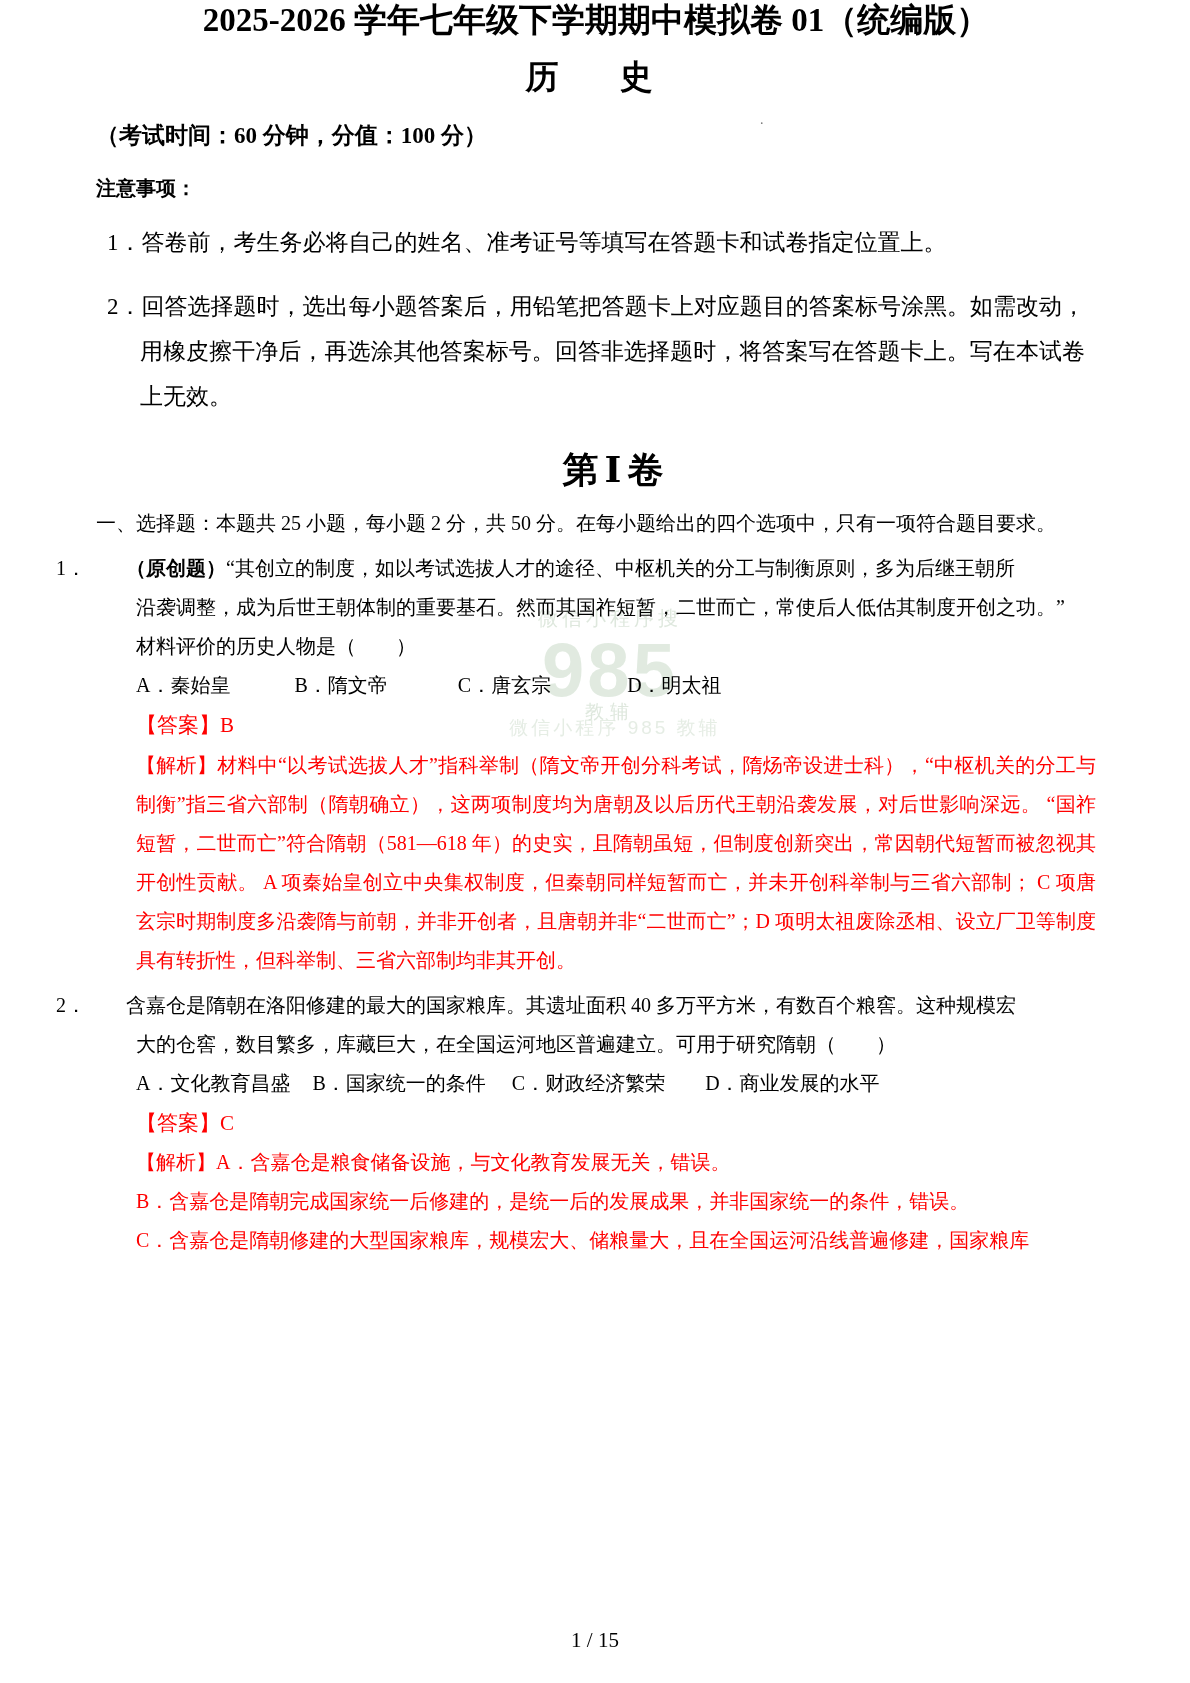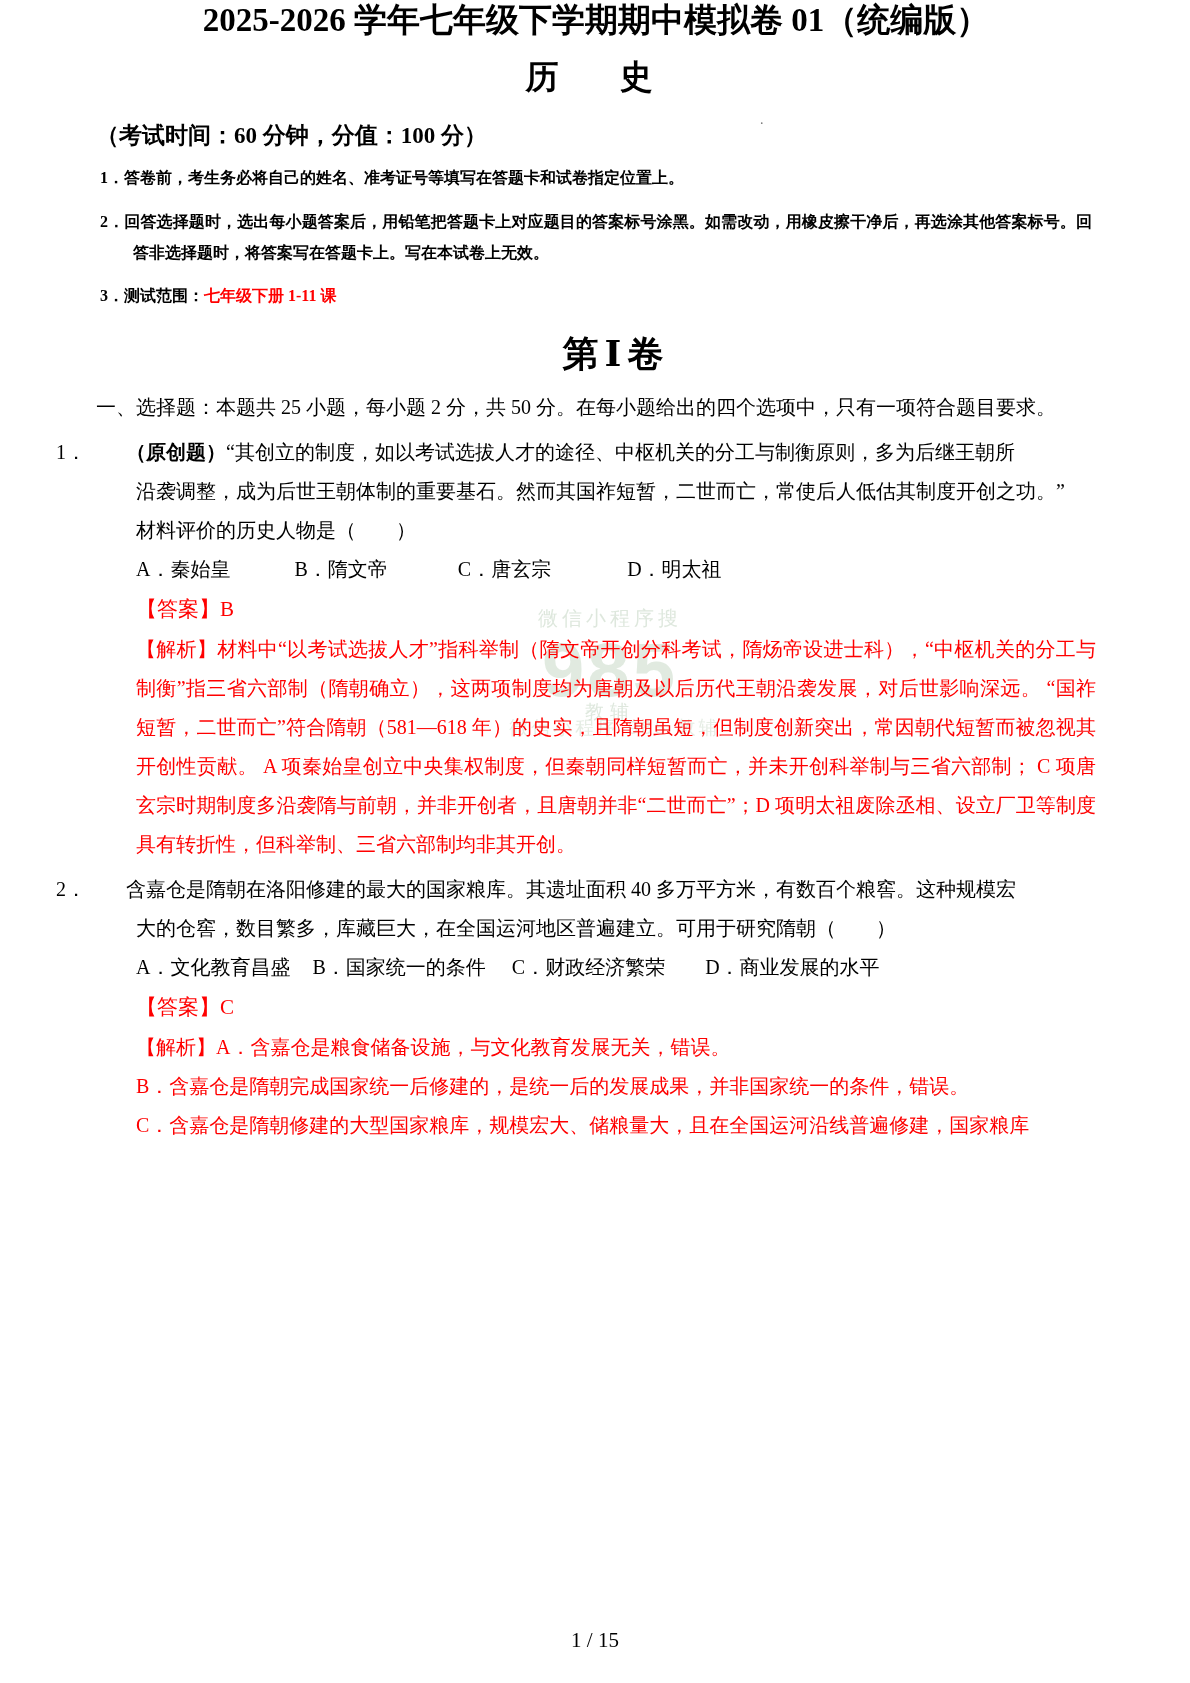--- a/index.html
+++ b/index.html
@@ -102,26 +102,25 @@
 
   .notice-title {
     font-size: 20px;
     font-weight: bold;
     margin: 0;
     padding-top: 24px;
     line-height: 1.4;
   }
 
   .para {
-    font-size: 16px;
-    line-height: 1.95;
-    margin: 4px;
+    font-size: 23px;
+    line-height: 1.95;
+    margin: 11px;
     padding-top: 8px;
     text-align: justify;
-    font-weight: bold;
   }
   .para.hang {
     padding-left: 33px;
     text-indent: -33px;
   }
   .red { color: #ff0000; }
   .green { color: #000000; font-weight: bold; }
 
   .vol-title {
     text-align: center;
@@ -225,23 +224,23 @@
   </div>
 
   <div class="dot-mark">.</div>
 
   <div class="content">
 
     <h1 class="doc-title">2025-2026 学年七年级下学期期中模拟卷 01（统编版）</h1>
     <h2 class="doc-subject">历　史</h2>
     <p class="doc-meta">（考试时间：60 分钟，分值：100 分）</p>
 
+    <p class="notice-title">注意事项：</p>
     <p class="para hang">1．答卷前，考生务必将自己的姓名、准考证号等填写在答题卡和试卷指定位置上。</p>
     <p class="para hang">2．回答选择题时，选出每小题答案后，用铅笔把答题卡上对应题目的答案标号涂黑。如需改动，用橡皮擦干净后，再选涂其他答案标号。回答非选择题时，将答案写在答题卡上。写在本试卷上无效。</p>
-    <p class="para hang"><span>3．测试范围：</span><span class="red">七年级下册 1-11 课</span></p>
 
     <p class="vol-title">第Ⅰ卷</p>
     <p class="section-intro">一、选择题：本题共 25 小题，每小题 2 分，共 50 分。在每小题给出的四个选项中，只有一项符合题目要求。</p>
 
     <div class="qblock">
       <p class="qline"><span class="qnum">1．</span><span class="green">（原创题）</span><span>“其创立的制度，如以考试选拔人才的途径、中枢机关的分工与制衡原则，多为后继王朝所</span></p>
       <p class="qcont">沿袭调整，成为后世王朝体制的重要基石。然而其国祚短暂，二世而亡，常使后人低估其制度开创之功。”</p>
       <p class="qcont">材料评价的历史人物是（　　）</p>
       <p class="opts"><span class="opt-a">A．秦始皇</span><span class="opt-gap-1"></span><span class="opt-a">B．隋文帝</span><span class="opt-gap-2"></span><span class="opt-a">C．唐玄宗</span><span class="opt-gap-3"></span><span class="opt-a">D．明太祖</span></p>
       <p class="ansline"><span>【答案】</span><span>B</span></p>

